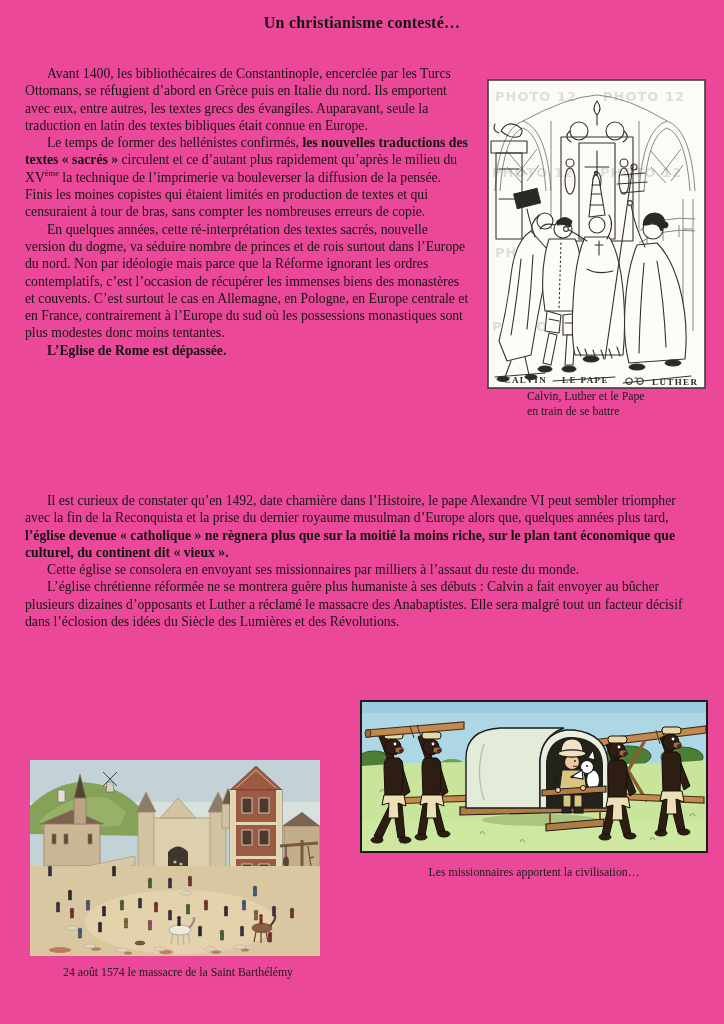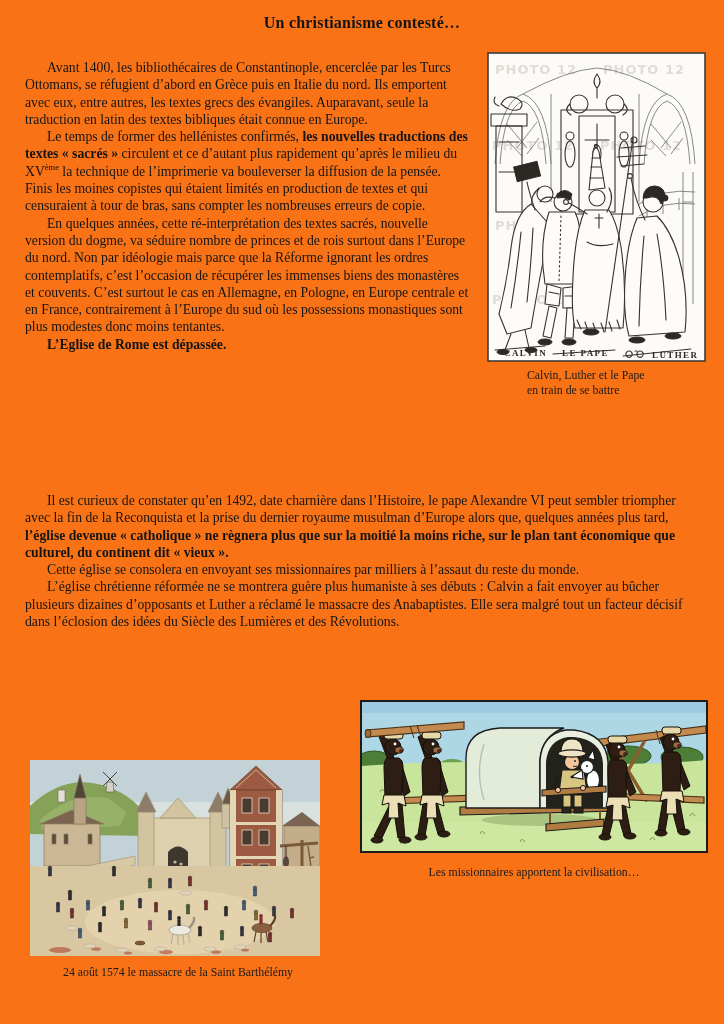--- a/index.html
+++ b/index.html
@@ -1,36 +1,36 @@
 <!DOCTYPE html>
 <html lang="fr"><head>
 <meta charset="utf-8">
 <style>
   html,body{margin:0;padding:0;background:#ffffff;}
   .page{
-    position:relative;width:724px;height:1024px;background:#f97316;
+    position:relative;width:724px;height:1024px;background:#ec4899;
     font-family:"Liberation Serif","DejaVu Serif",serif;color:#141414;
     overflow:hidden;
   }
   .doc-title{
     position:absolute;left:0;top:14px;width:100%;margin:0;
     text-align:center;font-size:16px;font-weight:bold;letter-spacing:.2px;
   }
   .textblock{font-size:13.7px;line-height:17.3px;text-align:left;}
   .textblock p{margin:0;text-indent:22px;}
   .textblock b{font-weight:bold;}
   .textblock sup{font-size:.62em;line-height:0;}
-  .leftcol{position:absolute;left:25px;top:59px;width:446px;}
+  .leftcol{position:absolute;left:25px;top:65px;width:446px;}
   .fulltext{position:absolute;left:25px;top:492px;width:678px;}
   figure{position:absolute;margin:0;padding:0;}
-  .fig-engraving{left:487px;top:52px;width:227px;}
+  .fig-engraving{left:487px;top:79px;width:227px;}
   .fig-comic{left:360px;top:700px;width:348px;}
   .fig-painting{left:30px;top:760px;width:290px;}
   figcaption{font-size:11.8px;line-height:15px;color:#1a1a1a;}
-  .fig-engraving figcaption{margin-top:6px;padding-left:40px;}
+  .fig-engraving figcaption{padding-left:40px;}
   .fig-comic figcaption{margin-top:12px;text-align:center;}
   .fig-painting figcaption{margin-top:9px;padding-left:33px;}
   svg{display:block;}
   
   .wm{fill:#c9c5bd;opacity:.55;font-family:"DejaVu Sans",sans-serif;font-weight:bold;font-size:13px;letter-spacing:1px;}
   .arch{stroke:#7a7a78;fill:none;stroke-width:.9;}
   .eng{stroke:#35322e;fill:none;stroke-width:1.1;stroke-linejoin:round;stroke-linecap:round;}
   .engfill{stroke:#35322e;fill:#fdfcf9;stroke-width:1.1;stroke-linejoin:round;}
   .engdark{fill:#2b2924;stroke:#2b2924;}
   .eng-label{font-family:"Liberation Serif",serif;font-weight:bold;font-size:9px;letter-spacing:1.4px;fill:#2e2c28;}

